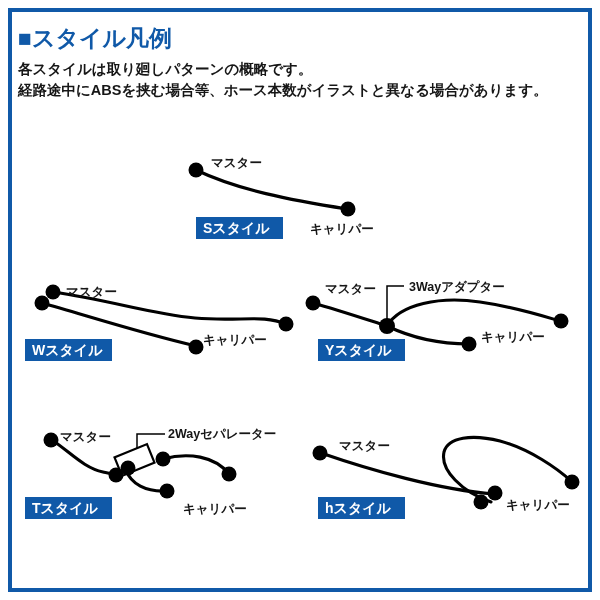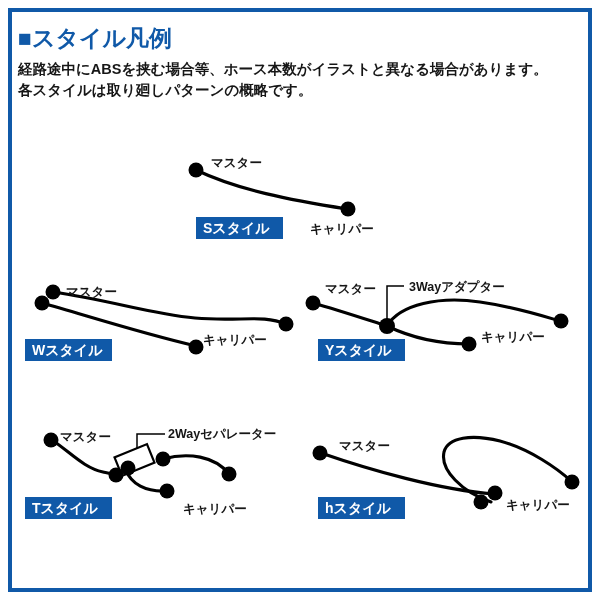--- a/index.html
+++ b/index.html
@@ -97,22 +97,22 @@
 </style>
 </head>
 <body>
 
 <div id="page">
   <div id="frame"></div>
 
   <div id="header">
     <div id="title">■スタイル凡例</div>
     <div id="body-text">
+      <div class="body-line">各スタイルは取り廻しパターンの概略です。</div>
       <div class="body-line">経路途中にABSを挟む場合等、ホース本数がイラストと異なる場合があります。</div>
-      <div class="body-line">各スタイルは取り廻しパターンの概略です。</div>
     </div>
   </div>
 
   <svg id="diagram" viewBox="0 0 600 600">
 
     <g>
       <path class="hose" d="M 196 170 C 238 190, 290 200, 347 209"></path>
       <circle class="node" cx="196" cy="170" r="7.5"></circle>
       <circle class="node" cx="348" cy="209" r="7.5"></circle>
       <text class="anno" x="211" y="167">マスター</text>

